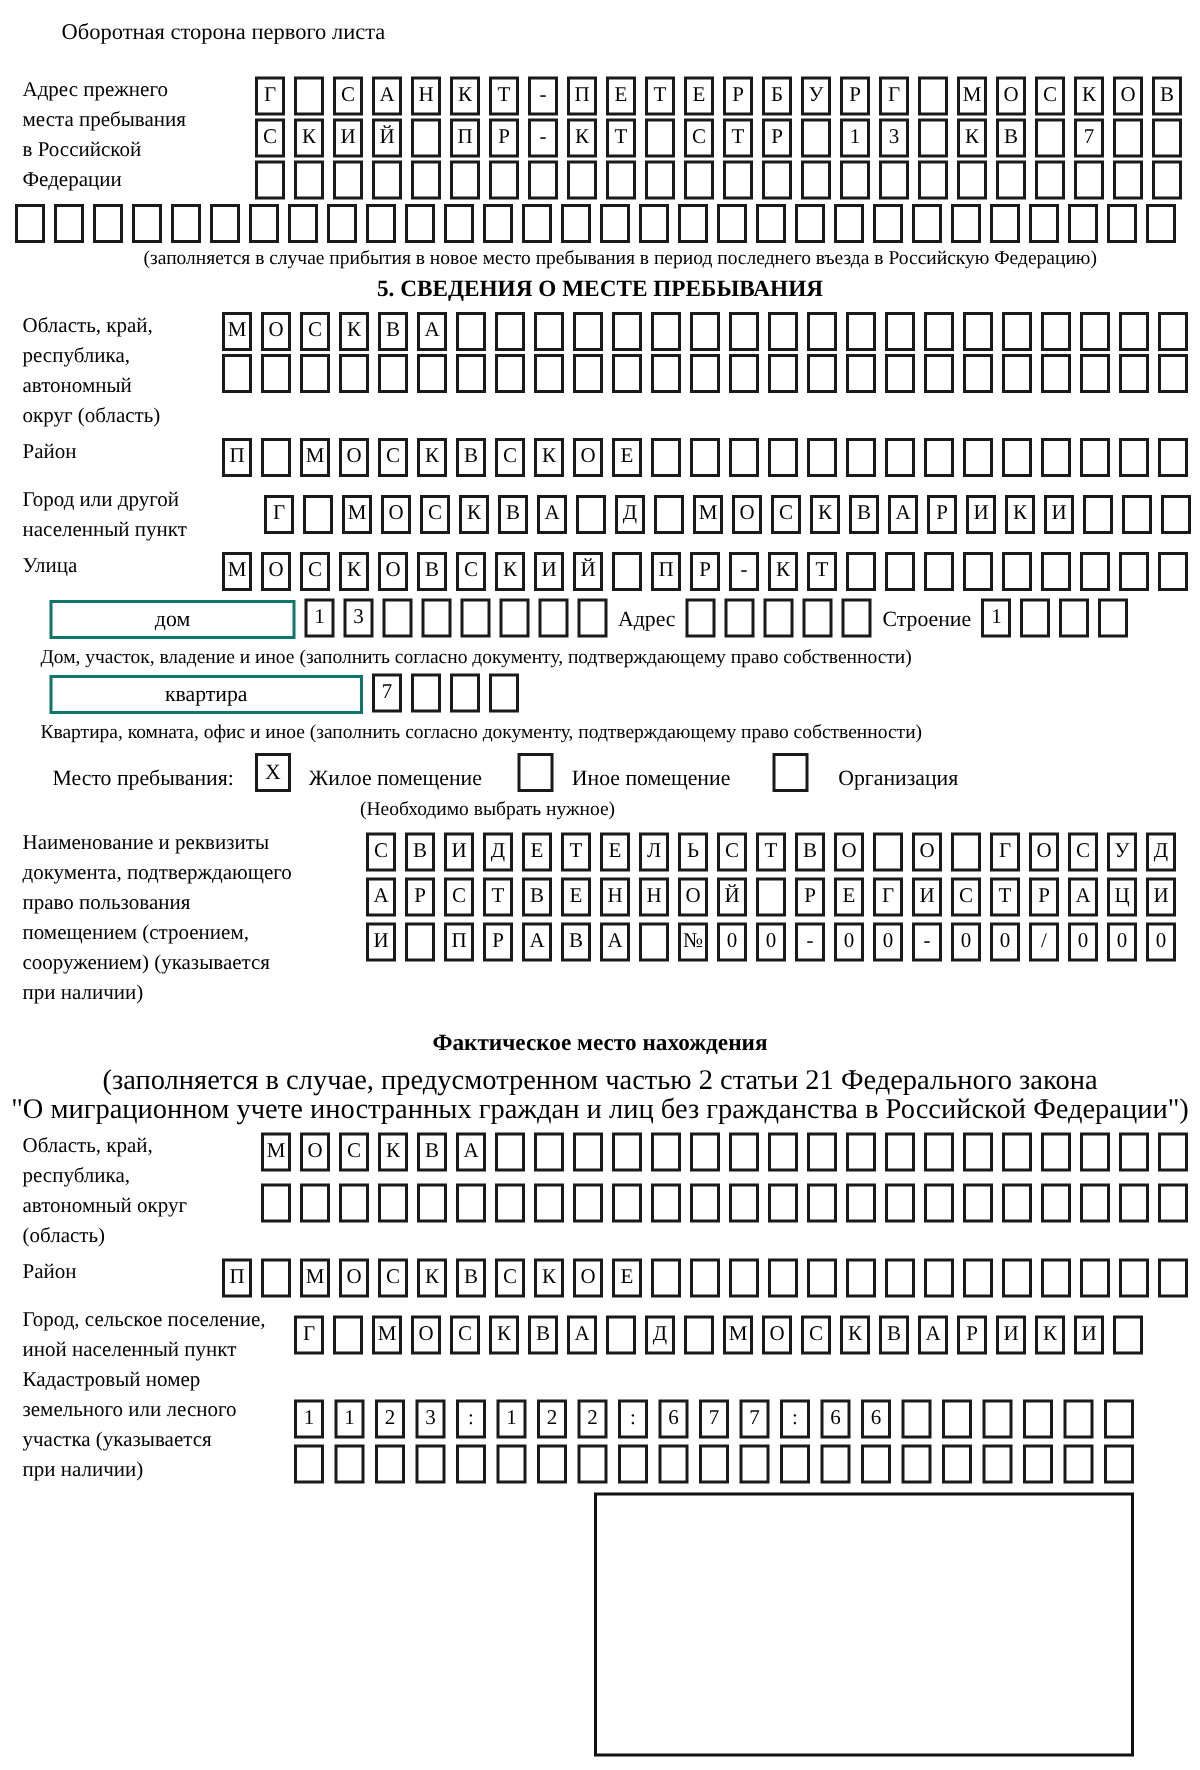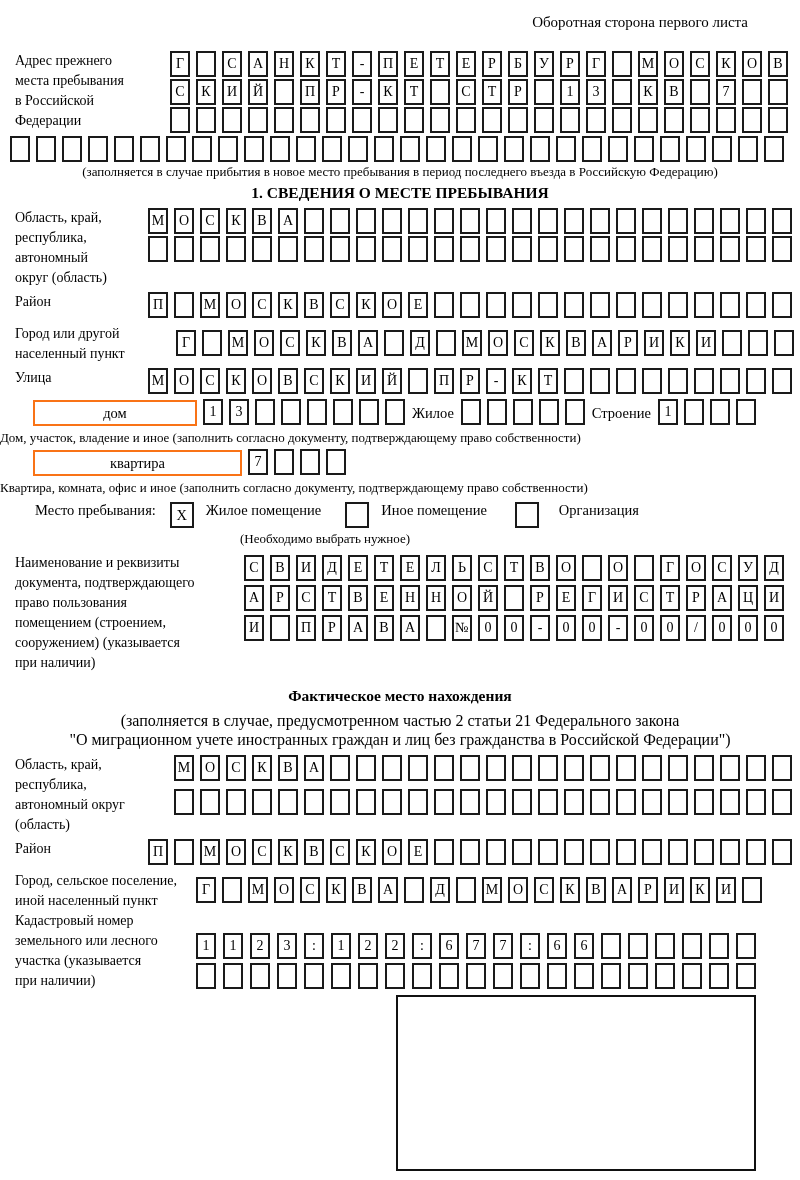--- a/index.html
+++ b/index.html
@@ -1,45 +1,45 @@
 <!DOCTYPE html>
 <html><head>
 <meta charset="utf-8">
 <style>
   html,body{margin:0;padding:0;background:#fff;}
   body{
     width:800px;height:1180px;overflow:hidden;position:relative;
     font-family:"Liberation Serif","DejaVu Serif",serif;color:#000;
   }
   .sheet{padding:14px 0 0 0;}
-  .header-note{ text-align:right; padding-right:52px; font-size:15px; margin-bottom:20px;}
+  .header-note{ text-align:left; padding-right:52px; font-size:15px; margin-bottom:20px;padding-left:41px;}
   .field{display:flex;align-items:flex-start;}
   .field.center{align-items:center;}
   .field-label{font-size:14px;line-height:20px;white-space:pre-line;padding-left:15px;box-sizing:border-box;flex:0 0 auto;}
   .lw170{width:170px;} .lw148{width:148px;} .lw176{width:176px;}
   .lw252{width:244px;} .lw174{width:174px;} .lw226{width:196px;}
   .rows{display:flex;flex-direction:column;}
   .cells{display:flex;gap:6px;margin-bottom:2px;flex:0 0 auto;}
   .cells.g7{gap:7px;}
   .cell{box-sizing:border-box;width:20px;height:26px;border:2px solid #1a1a1a;
         display:flex;align-items:center;justify-content:center;
         font-size:14px;line-height:1;flex:0 0 auto;background:#fff;}
   .fullrow{margin-left:10px;margin-top:1px;}
-  .caption{font-size:13px;line-height:16px;}
+  .caption{font-size:13px;line-height:16px;padding-left:27px;}
   .caption.centered{text-align:center;}
   .caption.indent{}
   .sec-title{font-weight:bold;font-size:15.5px;text-align:center;margin:4px 0 6px 0;}
-  .widebox{box-sizing:border-box;height:26px;border:2px solid #f97316;display:flex;align-items:center;justify-content:center;font-size:14.5px;flex:0 0 auto;}
+  .widebox{box-sizing:border-box;height:26px;border:2px solid #0f766e;display:flex;align-items:center;justify-content:center;font-size:14.5px;flex:0 0 auto;}
   .house-row,.apt-row{display:flex;align-items:center;margin-left:33px;margin-top:3px;margin-bottom:3px;}
   .inline-lbl{font-size:14.5px;margin:0 7px;flex:0 0 auto;}
-  .cb-row{display:flex;align-items:flex-start;margin-left:35px;margin-top:6px;}
+  .cb-row{display:flex;align-items:flex-end;margin-left:35px;margin-top:6px;}
   .cb-label{font-size:14.5px;}
   .cb{box-sizing:border-box;width:24px;height:26px;border:2px solid #1a1a1a;display:flex;align-items:center;justify-content:center;font-size:14.5px;margin:0 12px 0 14px;flex:0 0 auto;}
   .cb-note{font-size:13px;margin:3px 0 6px 240px;}
-  .notes{text-align:center;font-size:16px;line-height:19px;margin-bottom:6px;}
+  .notes{text-align:center;font-size:19px;line-height:19px;margin-bottom:6px;}
   .rows.offset{margin-top:22px;}
   .mark-box{box-sizing:border-box;width:360px;height:176px;border:2px solid #111;margin:4px 0 4px 396px;background:#fff;}
   .mark-caption{width:388px;margin-left:386px;text-align:center;font-size:13.5px;line-height:19px;white-space:pre-line;} .mt4{margin-top:4px;}
 </style>
 </head>
 <body>
 
 <div class="sheet">
 
   <div class="header-note">Оборотная сторона первого листа</div>
@@ -157,21 +157,21 @@
       <span class="cell"></span>
       <span class="cell"></span>
       <span class="cell"></span>
       <span class="cell"></span>
       <span class="cell"></span>
       <span class="cell"></span>
       <span class="cell"></span>
     </div>
   <div class="caption centered">(заполняется в случае прибытия в новое место пребывания в период последнего въезда в Российскую Федерацию)</div>
 
-  <div class="sec-title">1. СВЕДЕНИЯ О МЕСТЕ ПРЕБЫВАНИЯ</div>
+  <div class="sec-title">5. СВЕДЕНИЯ О МЕСТЕ ПРЕБЫВАНИЯ</div>
 
   <div class="field">
     <div class="field-label lw148">Область, край,
 республика,
 автономный
 округ (область)</div>
     <div class="rows">
       <div class="cells">
           <span class="cell">М</span>
           <span class="cell">О</span>
@@ -328,21 +328,21 @@
     <div class="cells">
         <span class="cell">1</span>
         <span class="cell">3</span>
         <span class="cell"></span>
         <span class="cell"></span>
         <span class="cell"></span>
         <span class="cell"></span>
         <span class="cell"></span>
         <span class="cell"></span>
       </div>
-    <div class="inline-lbl">Жилое</div>
+    <div class="inline-lbl">Адрес</div>
     <div class="cells">
         <span class="cell"></span>
         <span class="cell"></span>
         <span class="cell"></span>
         <span class="cell"></span>
         <span class="cell"></span>
       </div>
     <div class="inline-lbl">Строение</div>
     <div class="cells">
         <span class="cell">1</span>

